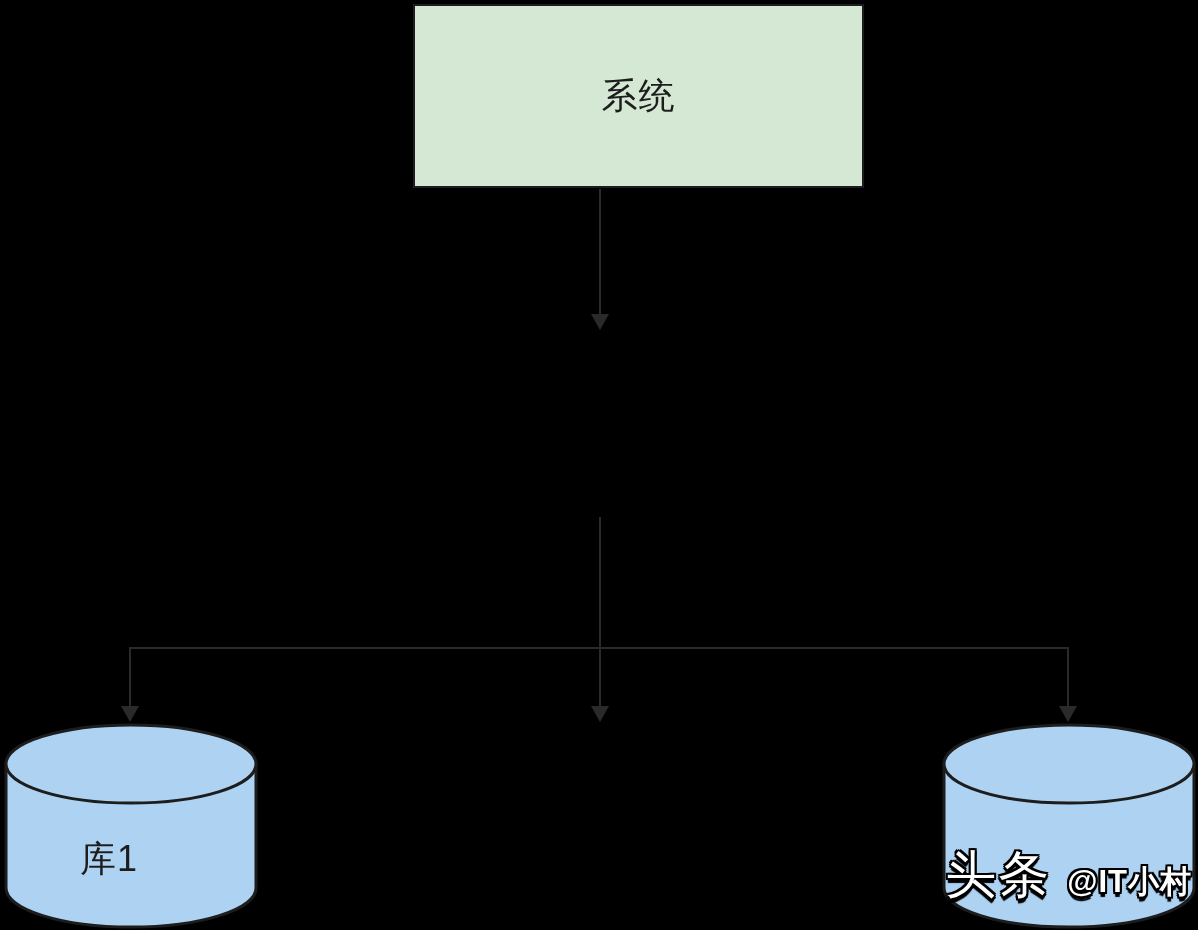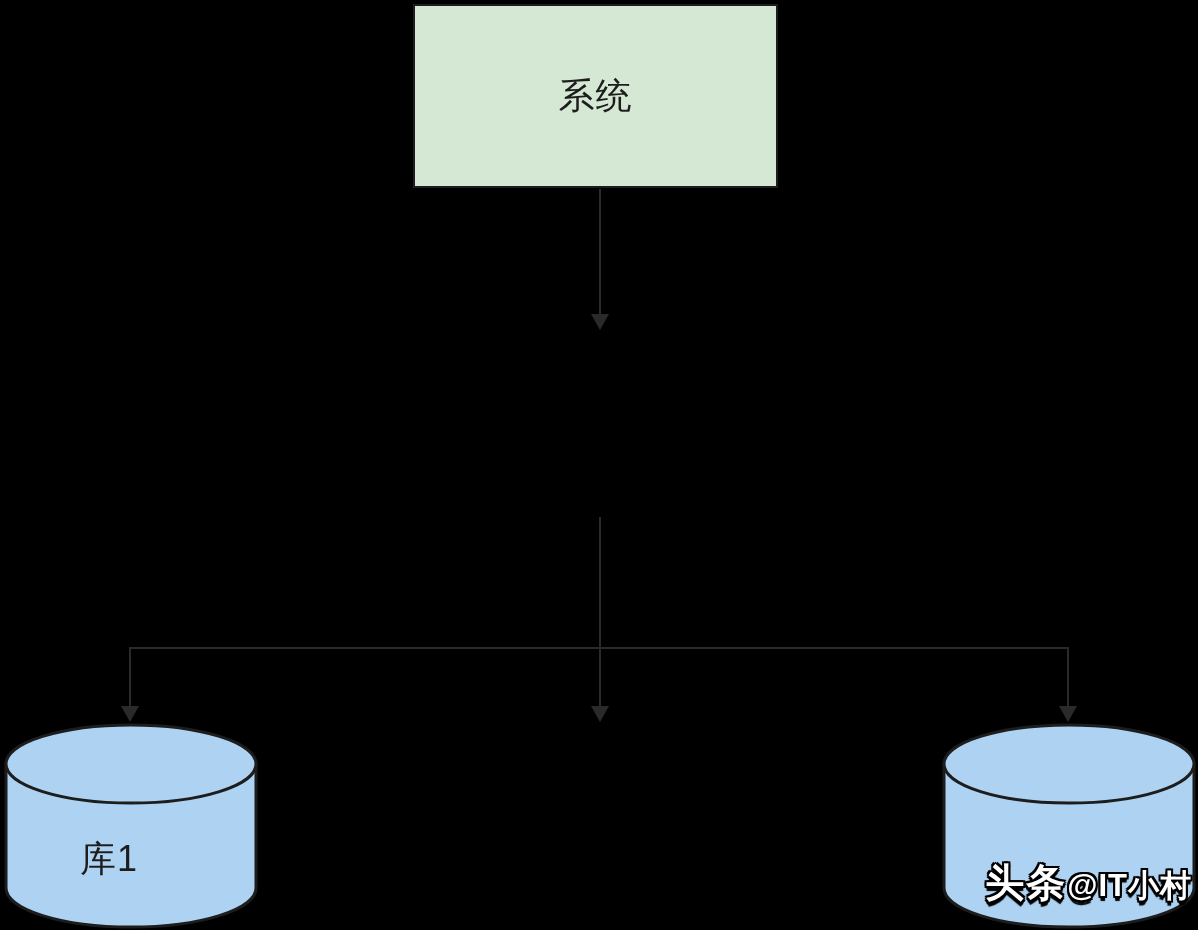--- a/index.html
+++ b/index.html
@@ -20,21 +20,21 @@
     width:1198px;height:930px;
     background:var(--background);
     overflow:hidden;
     font-family:"Liberation Sans","DejaVu Sans",sans-serif;
   }
   .wires{position:absolute;left:0;top:0;z-index:1;}
   .wires line{stroke:var(--connector_stroke);stroke-width:2;}
   .wires polygon{fill:var(--connector_stroke);}
   .box{
     position:absolute;z-index:2;
-    width:365px;height:184px;
+    width:451px;height:184px;
     display:flex;align-items:center;justify-content:center;
     border:2px solid var(--shape_stroke);
     font-size:36px;color:var(--node_text);
     letter-spacing:1px;
   }
   .box-system{left:413px;top:4px;background:var(--node_system_fill);}
   .box-middleware{left:413px;top:331px;height:185px;background:var(--node_middleware_fill);}
   .cyl{position:absolute;top:723px;width:210px;height:206px;z-index:2;}
   .cyl svg{position:absolute;left:0;top:0;display:block;}
   .cyl-body{fill:var(--cylinder_fill);stroke:var(--shape_stroke);stroke-width:3;}
@@ -48,21 +48,21 @@
   .cyl-db3{left:942px;}
   .watermark{
     position:absolute;right:6px;bottom:20px;z-index:5;
     white-space:nowrap;color:var(--watermark_text);
     text-shadow:
       -2px -2px 0 var(--watermark_outline), 0 -2px 0 var(--watermark_outline), 2px -2px 0 var(--watermark_outline),
       -2px 0 0 var(--watermark_outline), 2px 0 0 var(--watermark_outline),
       -2px 2px 0 var(--watermark_outline), 0 3px 0 var(--watermark_outline), 2px 2px 0 var(--watermark_outline),
       0 5px 1px var(--watermark_outline);
   }
-  .wm-brand{font-size:39px;font-weight:700;letter-spacing:2px;margin-right:0;}
+  .wm-brand{font-size:51px;font-weight:400;letter-spacing:2px;margin-right:16px;}
   .wm-handle{font-size:31px;font-weight:700;letter-spacing:1px;}
 </style>
 </head>
 <body>
 
 <div class="stage">
 
   <svg class="wires" width="1198" height="930" viewBox="0 0 1198 930" aria-hidden="true">
 
     <g>

